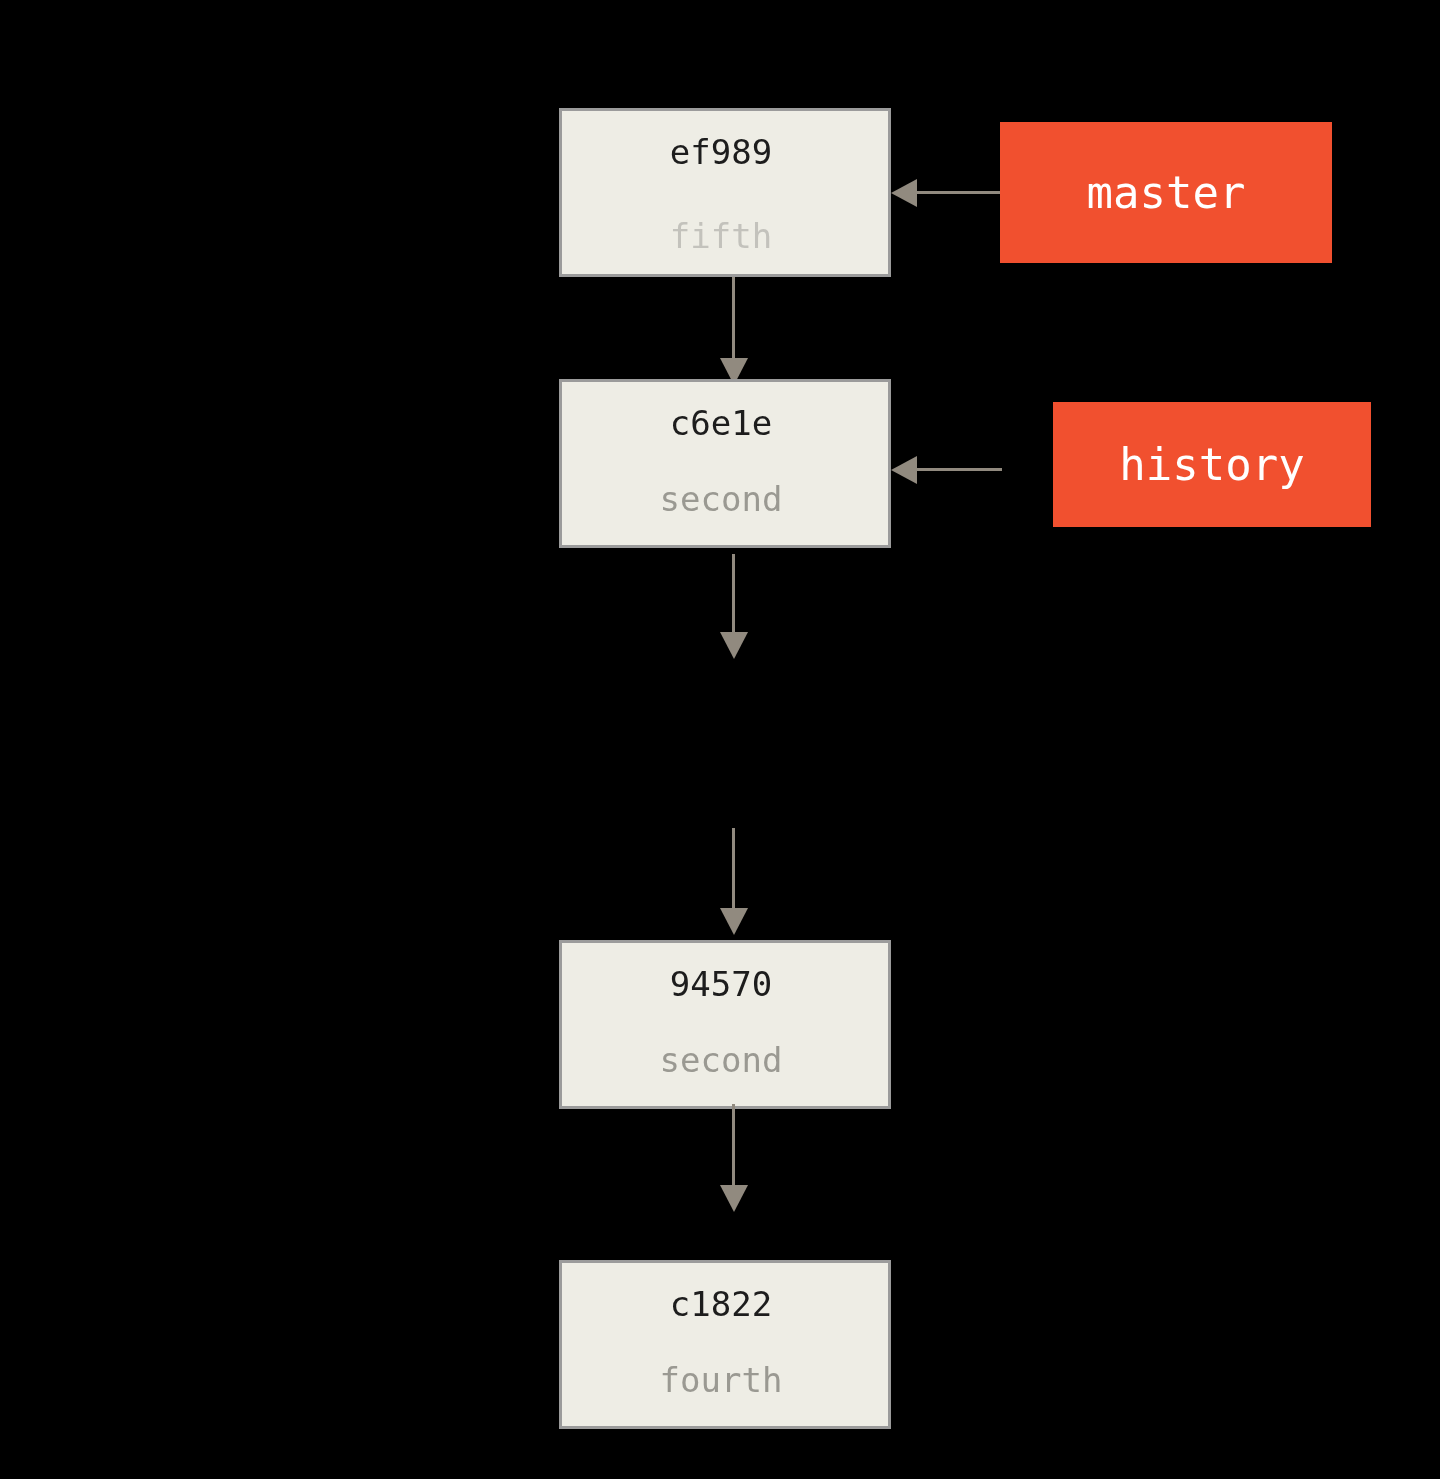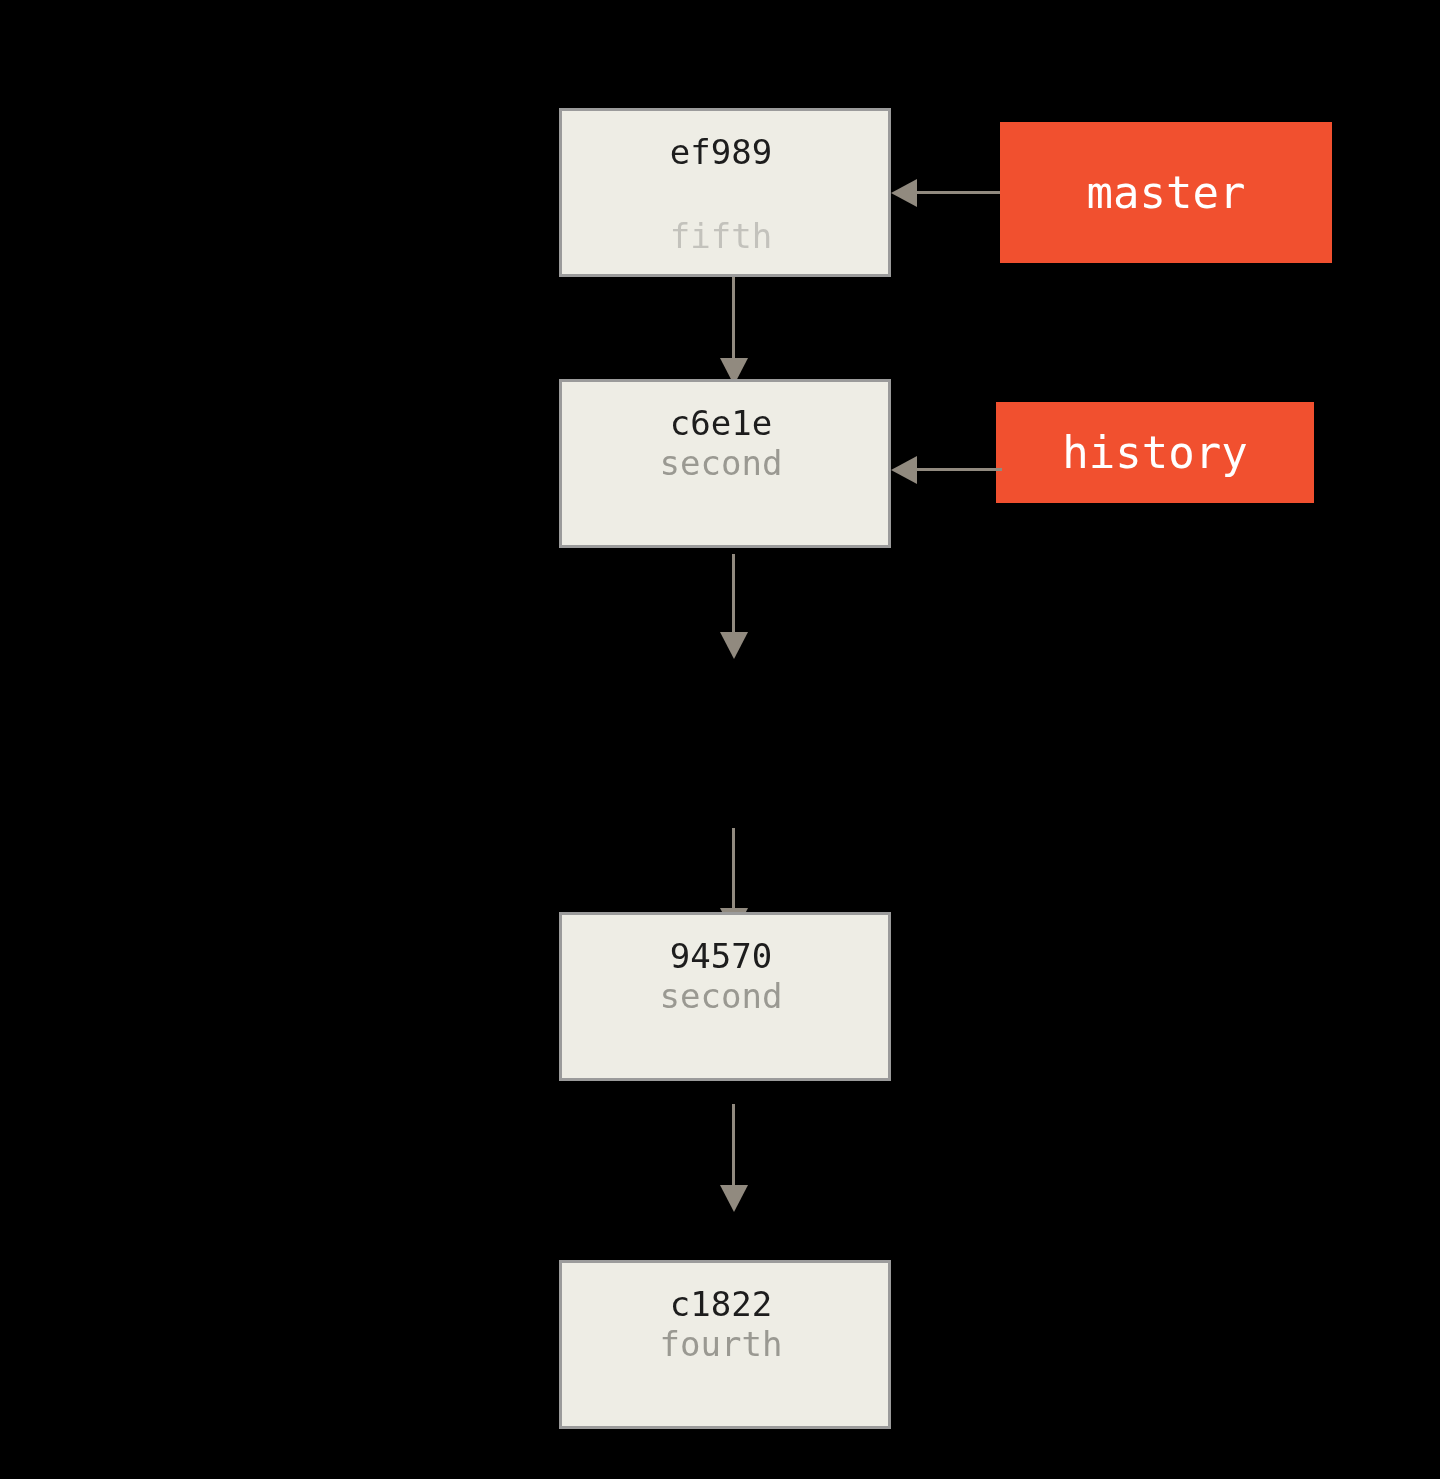--- a/index.html
+++ b/index.html
@@ -28,20 +28,21 @@
   .commit {
     position: absolute;
     left: 559px;
     width: 332px;
     height: 169px;
     background: var(--commit-fill);
     border: 3px solid var(--commit-border);
     display: flex;
     flex-direction: column;
     align-items: center;
+    justify-content: space-between;
     padding: 21px 8px 26px 0;
   }
   .commit .hash {
     font-size: 34px;
     line-height: 40px;
     color: var(--hash-text);
     letter-spacing: 0px;
   }
   .commit .message {
     font-size: 34px;
@@ -79,21 +80,21 @@
   .branch {
     position: absolute;
     background: var(--branch-fill);
     color: var(--branch-text);
     display: flex;
     align-items: center;
     justify-content: center;
     font-size: 44px;
   }
   .branch.master { left: 1000px; top: 122px; width: 332px; height: 141px; }
-  .branch.history { left: 996px; top: 402px; width: 318px; height: 101px; }
+  .branch.history { left: 1053px; top: 402px; width: 318px; height: 125px; }
 
   
   .hconn {
     position: absolute;
     height: 28px;
   }
   .hconn .hline {
     position: absolute;
     left: 26px;
     right: 0;
@@ -138,21 +139,21 @@
     <div class="vline"></div>
     <div class="vhead"></div>
   </div>
 
 
   <div class="vconn" style="top:828px;height:107px">
     <div class="vline"></div>
     <div class="vhead"></div>
   </div>
 
-  <div class="commit" style="top:912px">
+  <div class="commit" style="top:940px">
     <div class="hash">94570</div>
     <div class="message">second</div>
   </div>
 
   <div class="vconn" style="top:1104px;height:108px">
     <div class="vline"></div>
     <div class="vhead"></div>
   </div>
 
   <div class="commit" style="top:1260px">

